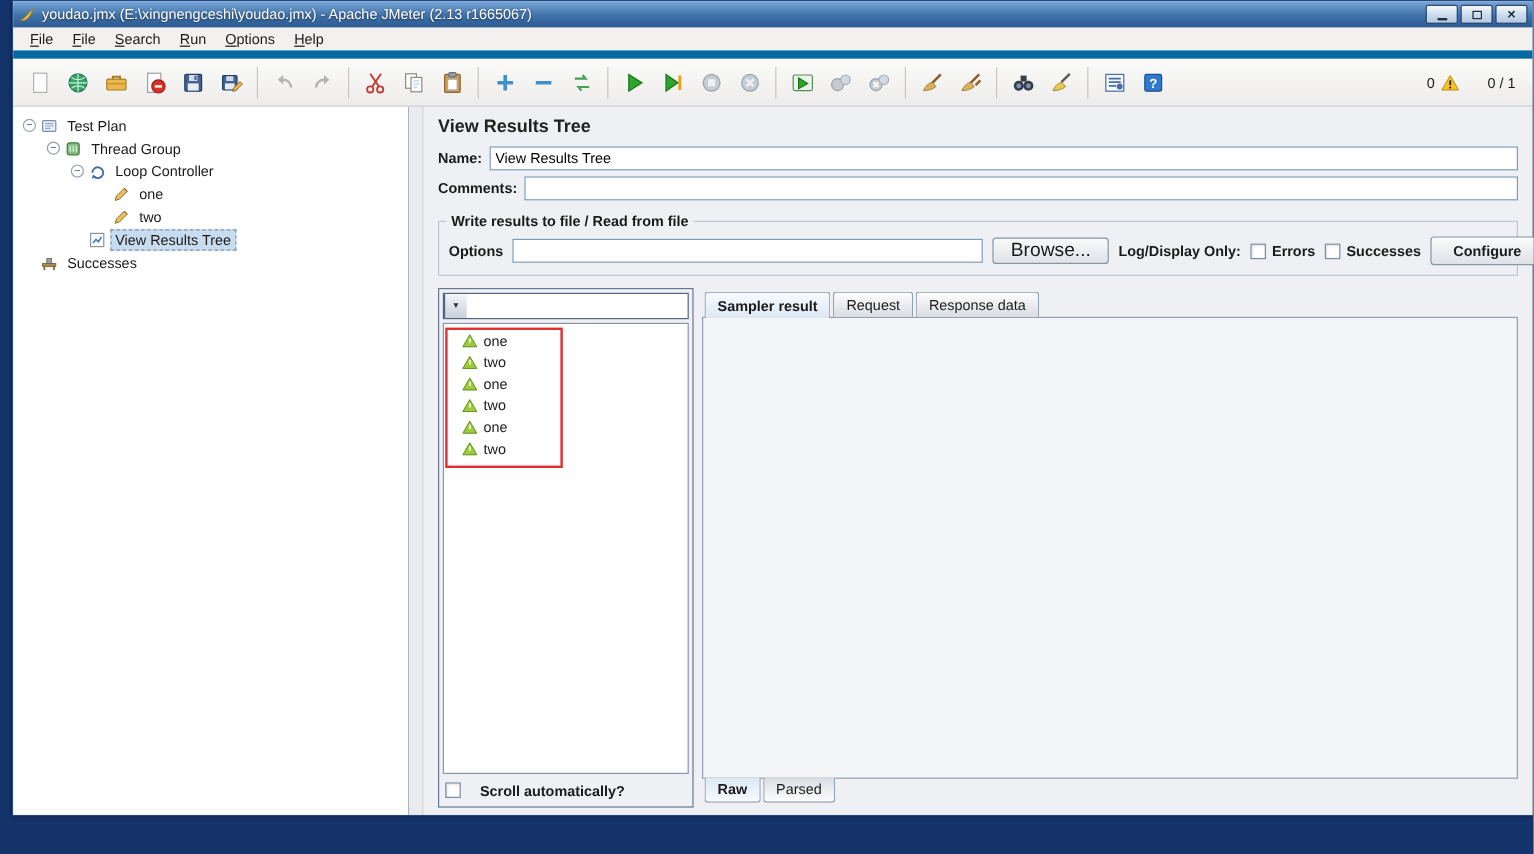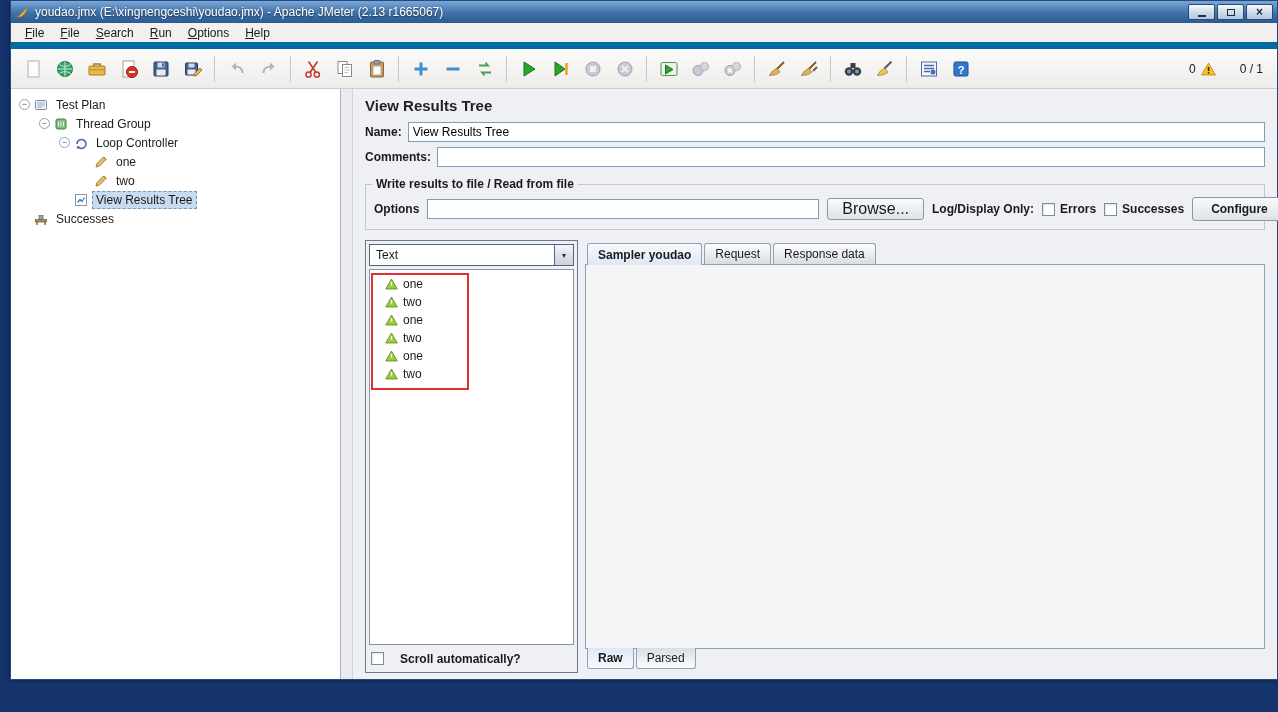--- a/index.html
+++ b/index.html
@@ -475,21 +475,20 @@
             <span class="blabel">Successes</span>
           </span>
           <button class="btn configure-btn">Configure</button>
         </div>
       </div>
 
       <div class="results-area">
 
         <div class="results-left">
           <div class="combo">
-            <span class="combo-text">Text</span>
             <span class="combo-btn">▼</span>
           </div>
           <div class="results-list">
             <div class="annotation-box"></div>
             <div class="result-row">
               <span class="result-icon">
                   <svg width="13" height="12" viewBox="0 0 13 12">
                     <path d="M6.5 1L12.3 11H.7z" fill="#9ccb3b" stroke="#5a8a1a" stroke-width=".8"></path>
                     <rect x="5.9" y="4" width="1.3" height="3.6" fill="#fff"></rect>
                   </svg>
@@ -543,21 +542,21 @@
             </div>
           </div>
           <div class="scroll-row">
             <span class="checkbox"></span>
             <span class="blabel">Scroll automatically?</span>
           </div>
         </div>
 
         <div class="results-right">
           <div class="tabs-top">
-            <div class="tab active">Sampler youdao</div>
+            <div class="tab active">Sampler result</div>
             <div class="tab">Request</div>
             <div class="tab">Response data</div>
           </div>
           <div class="detail-content"></div>
           <div class="tabs-bottom">
             <div class="btab active">Raw</div>
             <div class="btab">Parsed</div>
           </div>
         </div>
 

